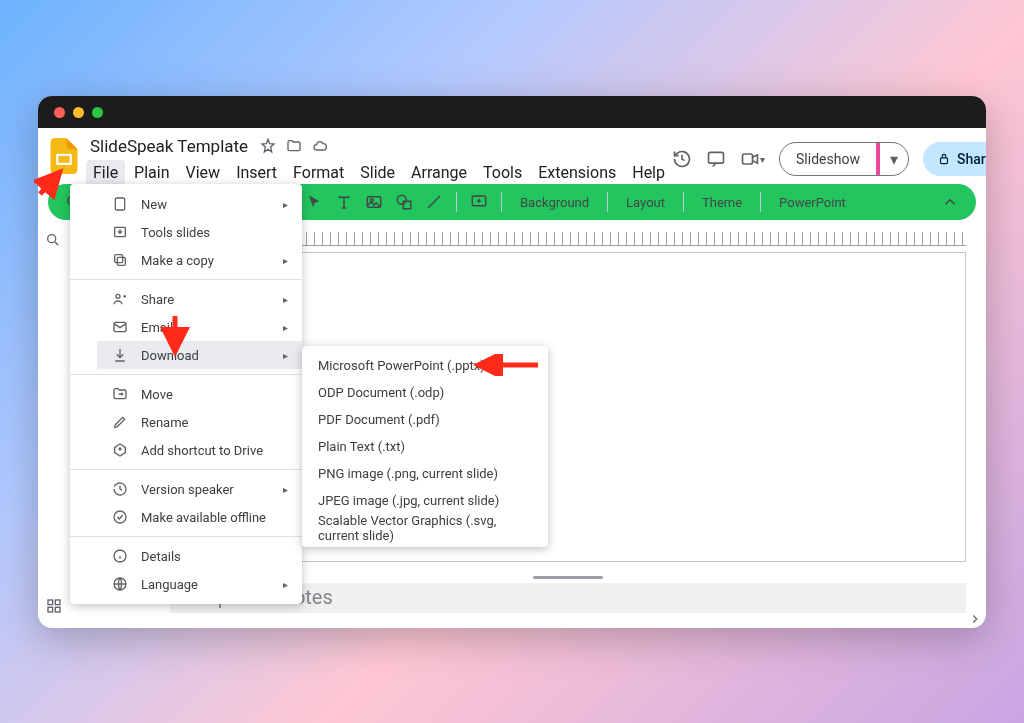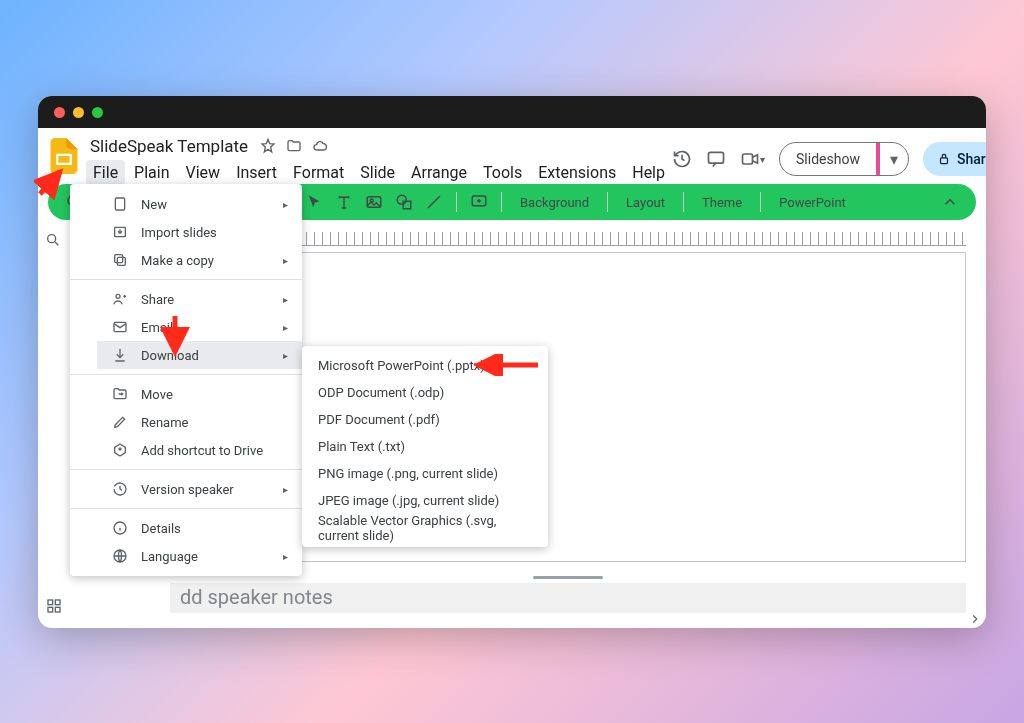--- a/index.html
+++ b/index.html
@@ -305,21 +305,21 @@
       <span class="fm-label">New</span>
       <span class="fm-arrow">▸</span>
     </div>
   <div class="fm-item">
       <span class="fm-icon">
         <svg viewBox="0 0 24 24" fill="none" stroke="currentColor" stroke-width="2">
           <rect x="4" y="5" width="16" height="14" rx="1"></rect>
           <path d="M12 8v5M9 11l3 3 3-3"></path>
         </svg>
       </span>
-      <span class="fm-label">Import slides</span>
+      <span class="fm-label">Tools slides</span>
     </div>
   <div class="fm-item">
       <span class="fm-icon">
         <svg viewBox="0 0 24 24" fill="none" stroke="currentColor" stroke-width="2">
           <rect x="8" y="8" width="12" height="12" rx="2"></rect>
           <rect x="4" y="4" width="12" height="12" rx="2"></rect>
         </svg>
       </span>
       <span class="fm-label">Make a copy</span>
       <span class="fm-arrow">▸</span>
@@ -385,20 +385,29 @@
   <div class="fm-divider"></div>
   <div class="fm-item">
       <span class="fm-icon">
         <svg viewBox="0 0 24 24" fill="none" stroke="currentColor" stroke-width="2">
           <path d="M3 12a9 9 0 1 0 3-6.7L3 8"></path>
           <path d="M12 7v5l3 2"></path>
         </svg>
       </span>
       <span class="fm-label">Version speaker</span>
       <span class="fm-arrow">▸</span>
+    </div>
+  <div class="fm-item">
+      <span class="fm-icon">
+        <svg viewBox="0 0 24 24" fill="none" stroke="currentColor" stroke-width="2">
+          <circle cx="12" cy="12" r="9"></circle>
+          <path d="M8 12l3 3 5-6"></path>
+        </svg>
+      </span>
+      <span class="fm-label">Make available offline</span>
     </div>
   <div class="fm-divider"></div>
   <div class="fm-item">
       <span class="fm-icon">
         <svg viewBox="0 0 24 24" fill="none" stroke="currentColor" stroke-width="2">
           <circle cx="12" cy="12" r="9"></circle>
           <path d="M12 8v.01M12 12v4"></path>
         </svg>
       </span>
       <span class="fm-label">Details</span>

